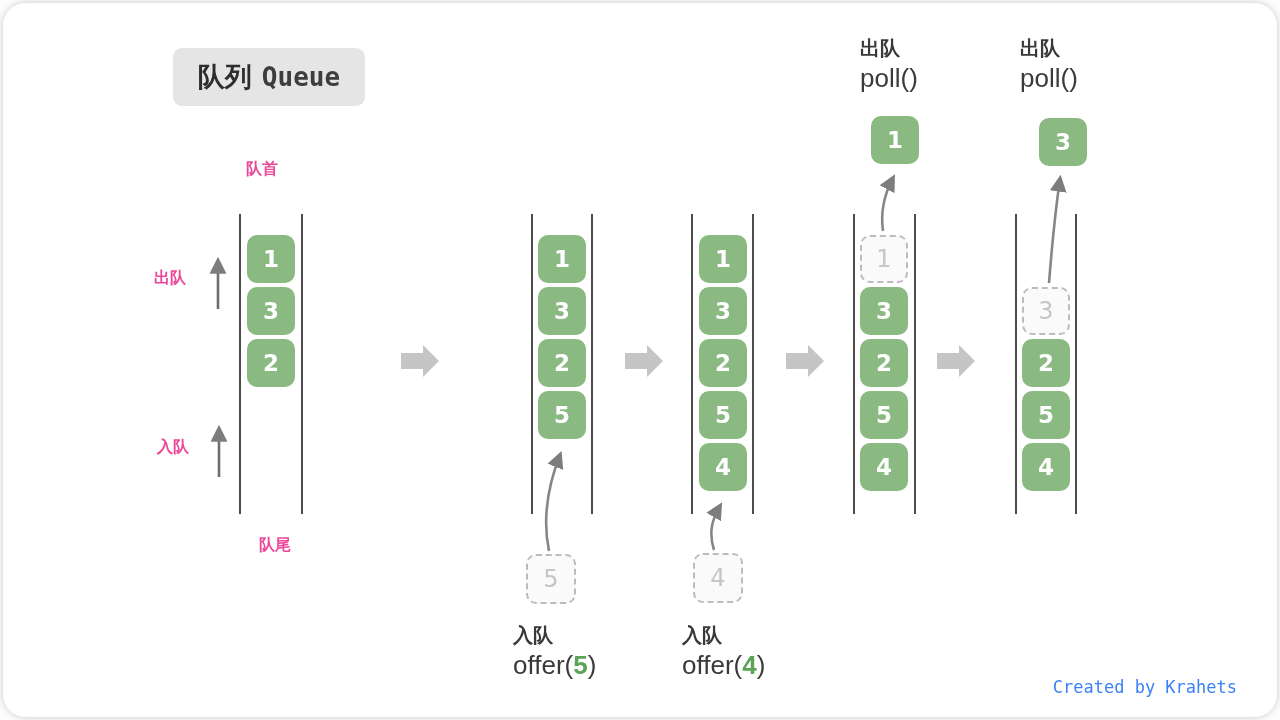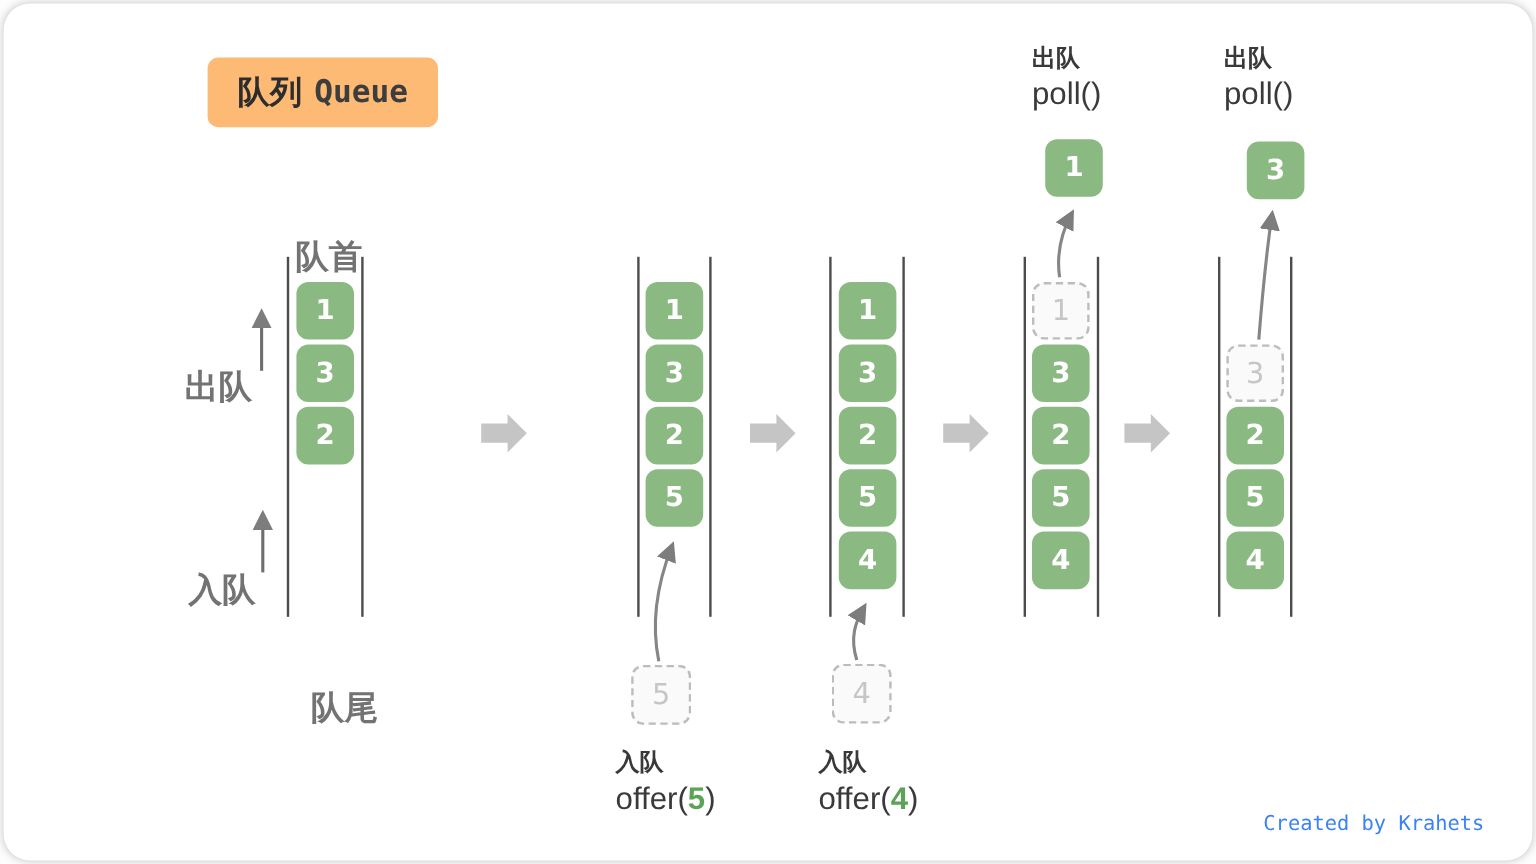--- a/index.html
+++ b/index.html
@@ -4,27 +4,27 @@
 <style>
   * { margin:0; padding:0; box-sizing:border-box; }
   html,body { width:1280px; height:720px; background:#fdfdfd; overflow:hidden;
               font-family:"DejaVu Sans","Liberation Sans",sans-serif; }
   .canvas { position:relative; width:1280px; height:720px; }
   .card { position:absolute; inset:3px; background:#ffffff; border-radius:22px;
           box-shadow:0 0 7px rgba(0,0,0,0.22); }
 
   
   .title-badge { position:absolute; left:170px; top:45px; width:192px; height:58px;
-                 background:#fdba74; border-radius:9px; display:flex; align-items:center;
+                 background:#e5e5e5; border-radius:9px; display:flex; align-items:center;
                  justify-content:center; gap:10px; }
   .title-zh { font-size:27px; font-weight:700; color:#2d2d2d; }
   .title-en { font-size:26px; color:#3d3d3d; font-family:"DejaVu Sans Mono","Liberation Mono",monospace;font-weight:bold; }
 
   
-  .zh-label { position:absolute; font-size:28px; font-weight:700; color:#737373; white-space:nowrap;margin-top:36px; }
+  .zh-label { position:absolute; font-size:16px; font-weight:700; color:#ec4899; white-space:nowrap; }
 
   
   .wall { position:absolute; top:211px; height:300px; width:2px; background:#4c4c4c; }
 
   
   .box { position:absolute; width:48px; height:48px; border-radius:10px;
          background:#8ab982; color:#ffffff; font-size:23px; font-weight:700;
          display:flex; align-items:center; justify-content:center; }
   .box.dashed { background:#fafafa; border:2px dashed #bcbcbc; color:#c6c6c6; font-weight:400; font-size:24px; }
   .dashed-free { position:absolute; width:50px; height:50px; border-radius:10px;

